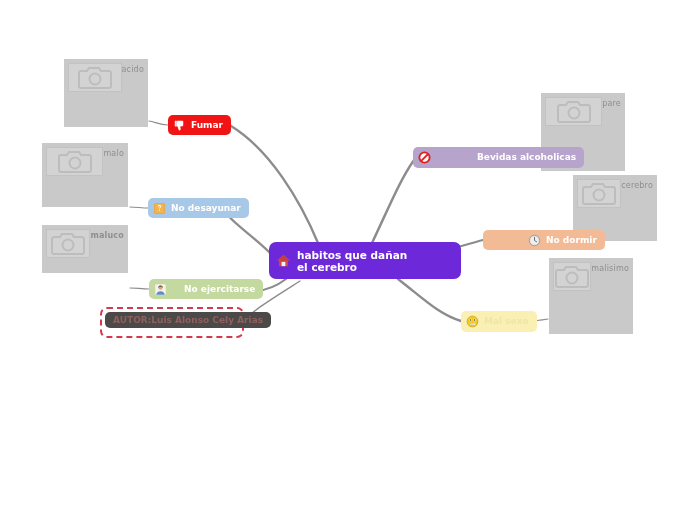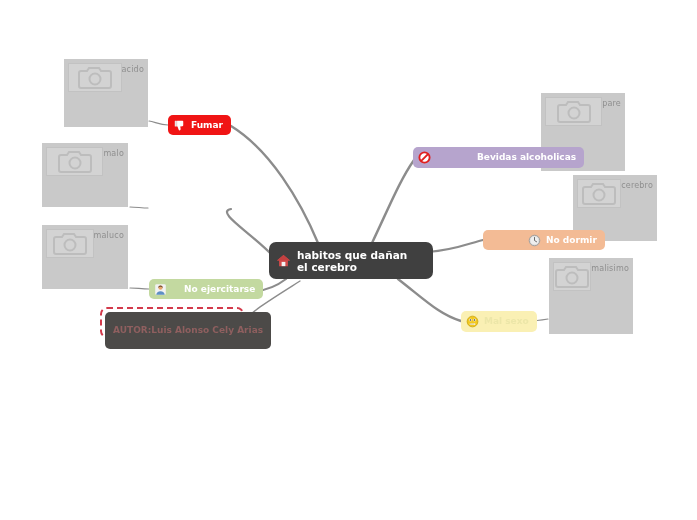--- a/index.html
+++ b/index.html
@@ -78,23 +78,23 @@
     display: block;
   }
   .node .label {
     line-height: 11px;
   }
 
   
   #node-center {
     left: 269px;
     top: 242px;
-    width: 164px;
+    width: 192px;
     height: 37px;
-    background: #404040;
+    background: #6d28d9;
     border-radius: 7px;
     padding: 0 10px 0 7px;
     color: #ffffff;
     font-size: 10.5px;
   }
   #node-center .ico {
     width: 15px;
     height: 15px;
     flex: 0 0 15px;
     margin-right: 6px;
@@ -125,21 +125,21 @@
     background: #c3d9a0;
     color: #ffffff;
     height: 20px;
     gap: 12px;
   }
   #node-autor {
     left: 105px;
     top: 312px;
     background: #4c4a48;
     color: #8f5f5f;
-    height: 37px;
+    height: 16px;
     padding-left: 8px;
   }
   #node-autor-wrap {
     position: absolute;
     left: 100px;
     top: 307px;
     width: 144px;
     height: 31px;
     border: 2px dashed #d33a4b;
     border-radius: 7px;
@@ -218,21 +218,21 @@
   <div class="img-card" style="left:42px; top:143px; width:86px; height:64px;">
     <div class="img-frame">
       <svg class="cam" viewBox="0 0 34 27">
         <path d="M3 7h6l2-3h10l2 3h8a2 2 0 0 1 2 2v13a2 2 0 0 1-2 2H3a2 2 0 0 1-2-2V9a2 2 0 0 1 2-2z" fill="none" stroke="#bdbdbd" stroke-width="2"></path>
         <circle cx="17" cy="15" r="5.5" fill="none" stroke="#bdbdbd" stroke-width="2"></circle>
       </svg>
     </div>
     <div class="img-caption">malo</div>
   </div>
 
-  <div class="img-card" style="left:42px; top:225px; width:86px; height:64px;">
+  <div class="img-card" style="left:42px; top:225px; width:86px; height:48px;font-weight:bold;">
     <div class="img-frame">
       <svg class="cam" viewBox="0 0 34 27">
         <path d="M3 7h6l2-3h10l2 3h8a2 2 0 0 1 2 2v13a2 2 0 0 1-2 2H3a2 2 0 0 1-2-2V9a2 2 0 0 1 2-2z" fill="none" stroke="#bdbdbd" stroke-width="2"></path>
         <circle cx="17" cy="15" r="5.5" fill="none" stroke="#bdbdbd" stroke-width="2"></circle>
       </svg>
     </div>
     <div class="img-caption">maluco</div>
   </div>
 
   <div class="img-card" style="left:541px; top:93px; width:84px; height:78px;">
@@ -275,20 +275,29 @@
   </div>
 
   <div class="node" id="node-fumar">
     <svg class="ico" viewBox="0 0 16 16">
       <path d="M5 2h6.3c.9 0 1.3.5 1.3 1.2v4.4c0 .7-.5 1.2-1.2 1.3L8.9 9.2 9.4 12c.2 1-.4 2-1.4 2-.5 0-.8-.3-1-.8L5.6 9.4 5 9z" fill="#ffffff"></path>
       <rect x="2.2" y="2" width="2.6" height="7.3" rx=".5" fill="#e8e8e8"></rect>
     </svg>
     <span class="label">Fumar</span>
   </div>
 
+  <div class="node" id="node-desayunar">
+    <svg class="ico" viewBox="0 0 16 16">
+      <rect x="1.5" y="1.5" width="13" height="13" rx="1.5" fill="#f0a030"></rect>
+      <rect x="2.6" y="2.6" width="10.8" height="10.8" rx="1" fill="#f5b44c"></rect>
+      <path d="M6 5.6c0-1.1.9-1.8 2-1.8s2 .7 2 1.7c0 1.3-1.6 1.4-1.6 2.6h-1c0-1.6 1.5-1.6 1.5-2.5 0-.5-.4-.8-.9-.8s-.9.3-.9.8z" fill="#ffffff"></path>
+      <rect x="7.3" y="9.3" width="1.3" height="1.3" fill="#ffffff"></rect>
+    </svg>
+    <span class="label">No desayunar</span>
+  </div>
 
   <div class="node" id="node-ejercitarse">
     <svg class="ico" viewBox="0 0 16 16">
       <rect x="1.5" y="1.5" width="13" height="13" rx="1.5" fill="#f2f2f2"></rect>
       <circle cx="8" cy="5.8" r="2.6" fill="#e8a46a"></circle>
       <path d="M8 3.2c1.5 0 2.6 1 2.6 2.2 0 .3-.1.5-.2.6-.4-.9-1.3-1.4-2.4-1.4s-2 .5-2.4 1.4c-.1-.1-.2-.3-.2-.6 0-1.2 1.1-2.2 2.6-2.2z" fill="#6b4a2f"></path>
       <path d="M2.8 14.5c0-2.6 2.3-4.5 5.2-4.5s5.2 1.9 5.2 4.5z" fill="#5e8fc4"></path>
     </svg>
     <span class="label">No ejercitarse</span>
   </div>

